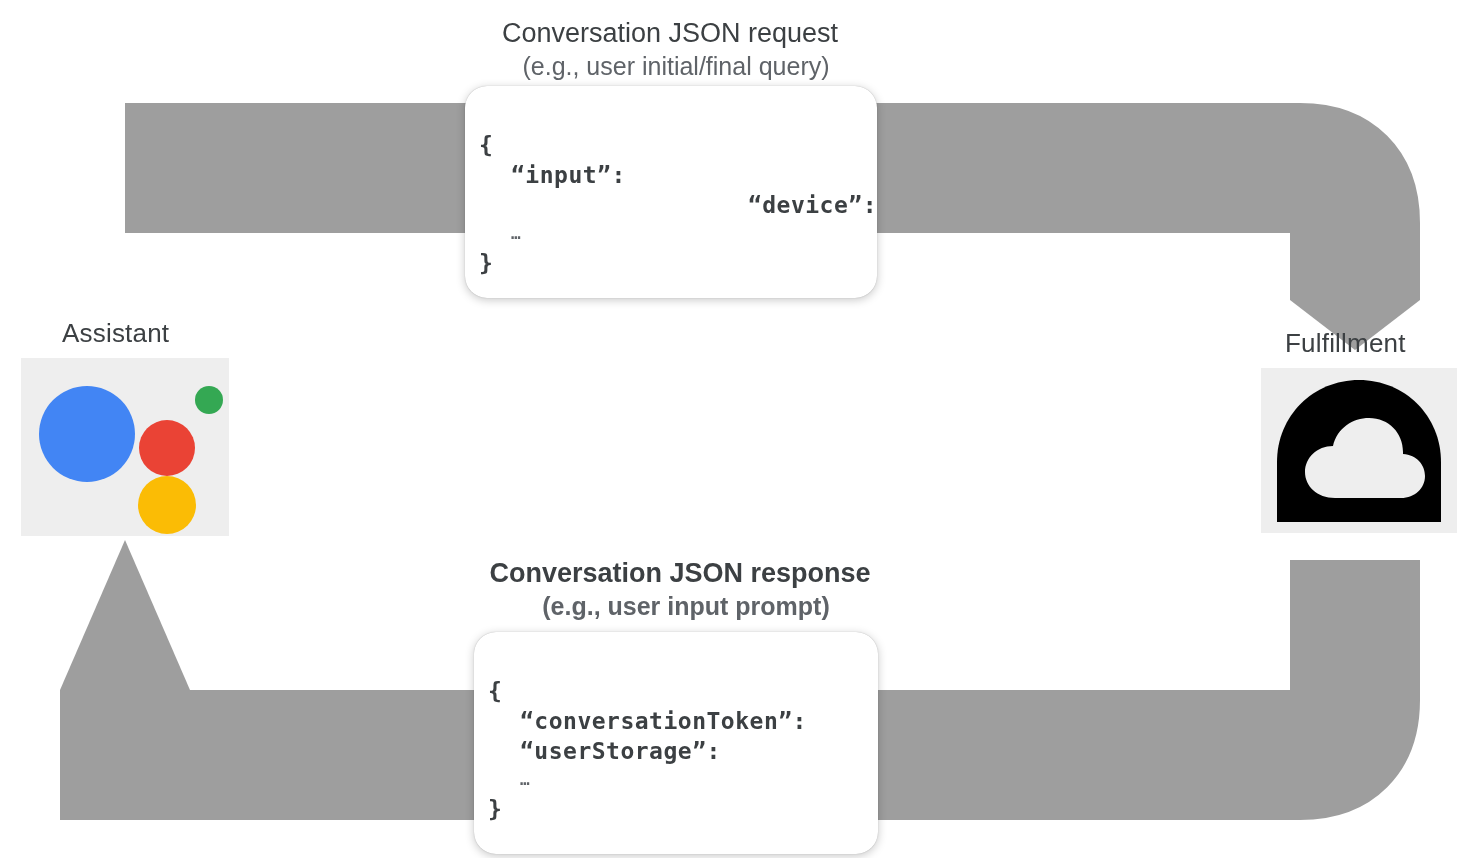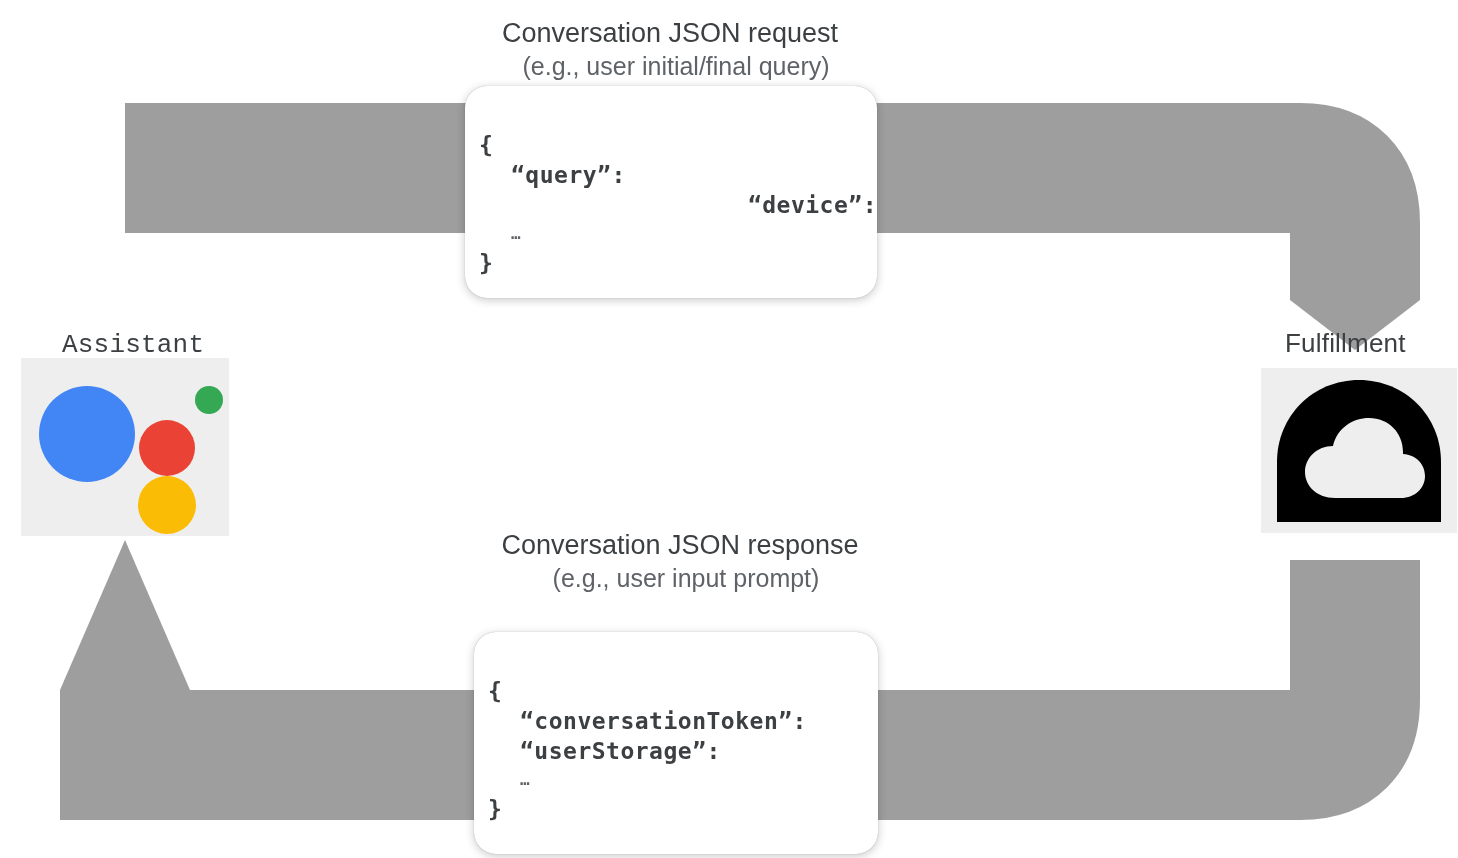--- a/index.html
+++ b/index.html
@@ -138,21 +138,21 @@
   </svg>
 
   <div class="node" style="left:21px; top:358px;">
     <div class="node-icon">
       <span class="ga-dot ga-blue" style="background:#4285f4"></span>
       <span class="ga-dot ga-red" style="background:#ea4335"></span>
       <span class="ga-dot ga-green" style="background:#34a853"></span>
       <span class="ga-dot ga-yellow" style="background:#fbbc05"></span>
     </div>
   </div>
-  <div class="node-label" style="left:62px; top:330px;font-family:Liberation Mono, monospace;">Assistant</div>
+  <div class="node-label" style="left:62px; top:318px;">Assistant</div>
 
   <div class="node" style="left:1261px; top:368px;">
     <div class="node-icon" style="width:196px; height:165px;">
       <div class="cloud-wrap">
         <svg viewBox="0 0 172 150" width="172" height="150">
           <path d="M 86 4
                    C 40 4 4 40 4 86
                    L 4 146
                    L 168 146
                    L 168 86
@@ -171,27 +171,27 @@
   </div>
   <div class="node-label" style="left:1285px; top:328px;text-align:right;">Fulfillment</div>
 
   <div class="flow-label" style="left:0; top:16px; width:1340px;">
     <span class="line1">Conversation JSON request</span>
     <span class="line2">(e.g., user initial/final query)</span>
   </div>
 
   <div class="code-card" style="left:465px; top:86px; width:412px; height:212px; padding:44px 0 0 14px;">
     <span class="code-line">{</span>
-    <span class="code-line" style="padding-left:32px;">“query”:</span>
+    <span class="code-line" style="padding-left:32px;">“input”:</span>
     <span class="code-line" style="padding-left:32px;text-align:right;">“device”:</span>
     <span class="code-line ellipsis" style="padding-left:32px;">…</span>
     <span class="code-line">}</span>
   </div>
 
-  <div class="flow-label" style="left:0; top:528px; width:1360px;">
+  <div class="flow-label" style="left:0; top:556px; width:1360px;font-weight:bold;">
     <span class="line1">Conversation JSON response</span>
     <span class="line2">(e.g., user input prompt)</span>
   </div>
 
   <div class="code-card" style="left:474px; top:632px; width:404px; height:222px; padding:44px 0 0 14px;">
     <span class="code-line">{</span>
     <span class="code-line" style="padding-left:32px;">“conversationToken”:</span>
     <span class="code-line" style="padding-left:32px;">“userStorage”:</span>
     <span class="code-line ellipsis" style="padding-left:32px;">…</span>
     <span class="code-line">}</span>

